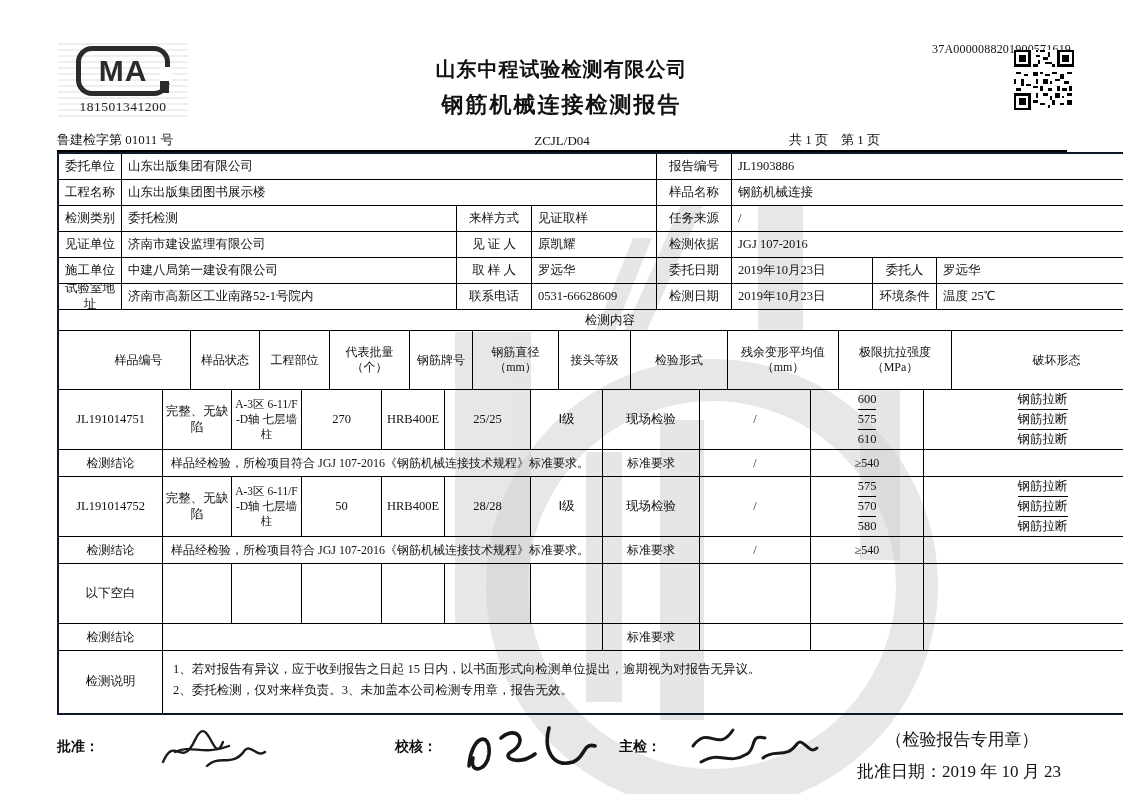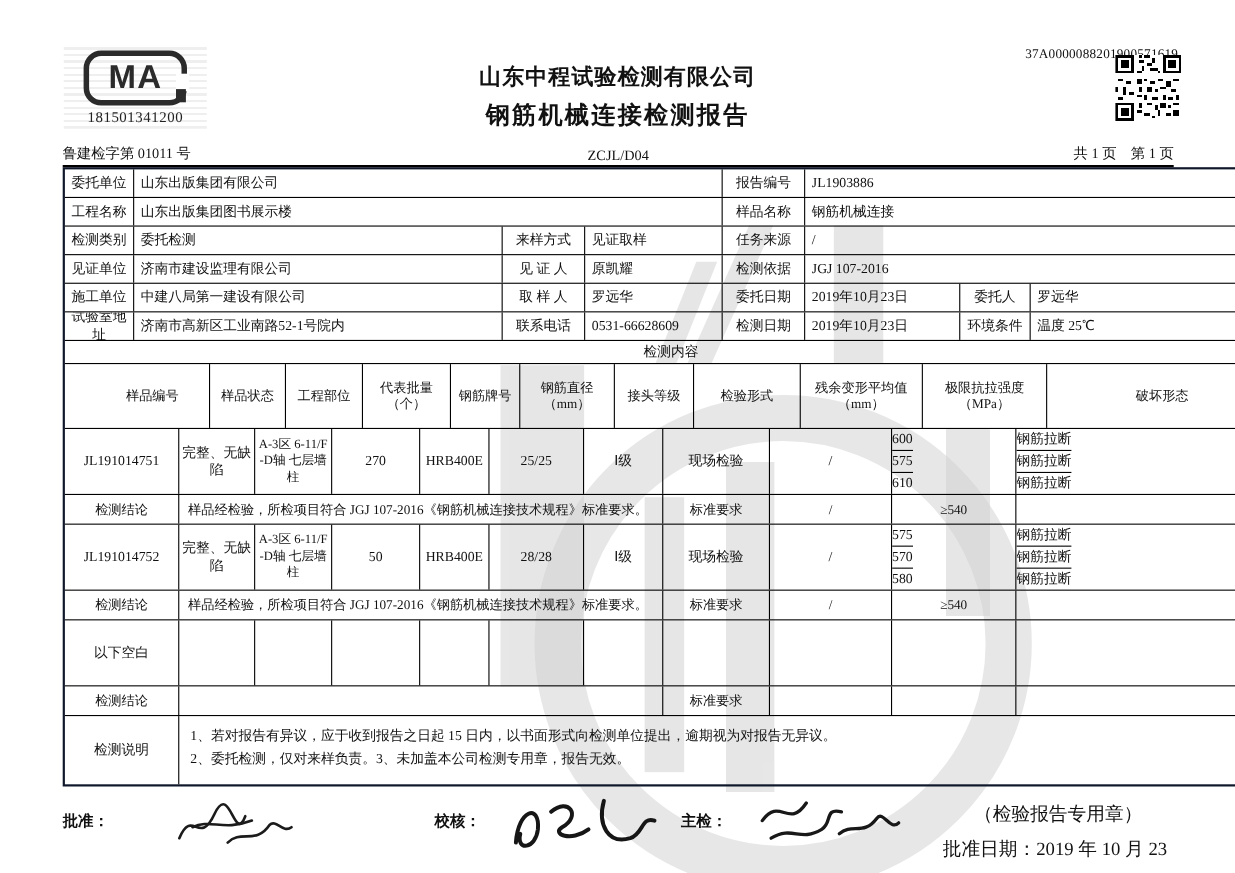--- a/index.html
+++ b/index.html
@@ -23,21 +23,21 @@
   .report-title { margin-top: 7px; font-size: 22px; font-weight: bold; letter-spacing: 2px; }
 
   .serial { position: absolute; left: 932px; top: 42px; font-size: 12px; letter-spacing: .2px; }
   .qr { position: absolute; left: 1014px; top: 50px; width: 60px; height: 60px; background: #fff; }
 
   
   .docline { position: absolute; left: 57px; top: 131px; width: 1010px; height: 21px;
              display: grid; grid-template-columns: 1fr auto 1fr; align-items: end;
              font-size: 13px; border-bottom: 2px solid #000; padding-bottom: 2px; }
   .docline .c { text-align: center; }
-  .docline .r { text-align: right; margin-left: 12px; }
+  .docline .r { text-align: center; margin-left: 12px; }
 
   
   .sheet { position: absolute; left: 57px; top: 152px; width: 1106px; border: 2px solid #0f172a; display: flex; flex-direction: column; background: transparent; }
   .row { display: grid; border-bottom: 1px solid #000; }
   .row:last-child { border-bottom: none; }
   .info-row { height: 26px; font-size: 12.5px; }
   .r12 { grid-template-columns: 63px 535px 75px 1fr; }
   .r34 { grid-template-columns: 63px 335px 75px 125px 75px 1fr; }
   .r56 { grid-template-columns: 63px 335px 75px 125px 75px 141px 64px 1fr; }
   .cell { border-right: 1px solid #000; display: flex; align-items: center; justify-content: center; text-align: center; line-height: 1.25; overflow: hidden; }
@@ -45,21 +45,21 @@
   .val { justify-content: flex-start; text-align: center; padding: 0 6px; }
 
   .band { height: 21px; font-size: 12.5px; display: flex; align-items: center; justify-content: center; border-bottom: 1px solid #000; }
 
   .cols11 { grid-template-columns: 104px 69px 70px 80px 63px 86px 72px 97px 111px 113px 1fr; }
   .thead { height: 59px; font-size: 12px; padding-left: 28px; }
   .thead .cell { padding: 0 6px; }
   .thead .pad-lg { padding: 0 14px; }
   .grp { height: 60px; font-size: 12.5px; }
   .loc { word-break: break-all; padding: 0 3px; font-size: 11.5px; line-height: 1.3; }
-  .stack { flex-direction: column; align-items: flex-start; padding: 0; }
+  .stack { flex-direction: column; align-items: center; padding: 0; }
   .sub { flex: 1 1 0; border-bottom: 1px solid #000; display: flex; align-items: center; justify-content: center; }
   .stack .sub:last-child { border-bottom: none; }
   .concl { height: 27px; font-size: 12px; grid-template-columns: 104px 440px 97px 111px 113px 1fr; }
   .concl .val { padding: 0 8px; }
   .notes-row { grid-template-columns: 104px 1fr; height: 62px; font-size: 12.5px; }
   .notes-text { justify-content: flex-start; align-items: flex-start; text-align: left; padding: 8px 10px; line-height: 1.65; display: block; }
 
   
   .footer { position: absolute; left: 57px; top: 716px; width: 1010px; height: 72px; }
   .sig-label { position: absolute; font-family: "Liberation Sans", sans-serif; font-weight: bold; font-size: 14px; top: 22px; }

